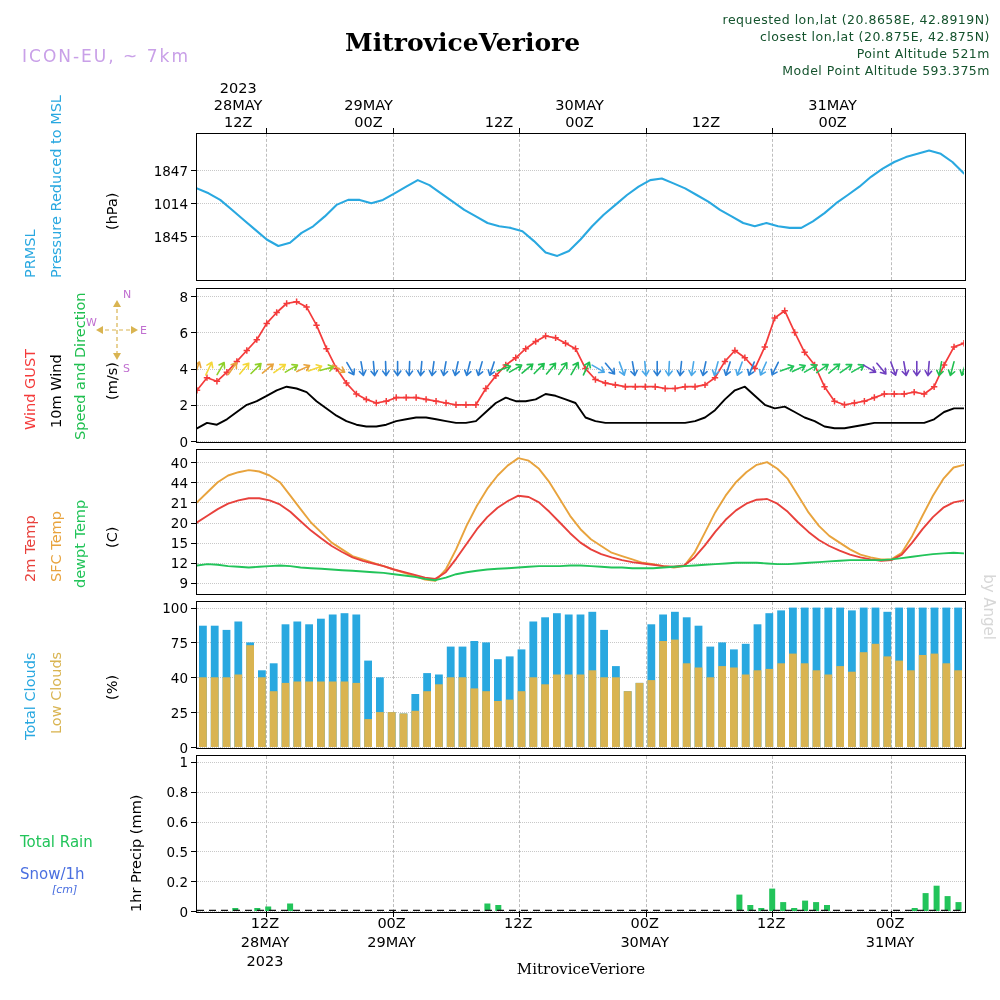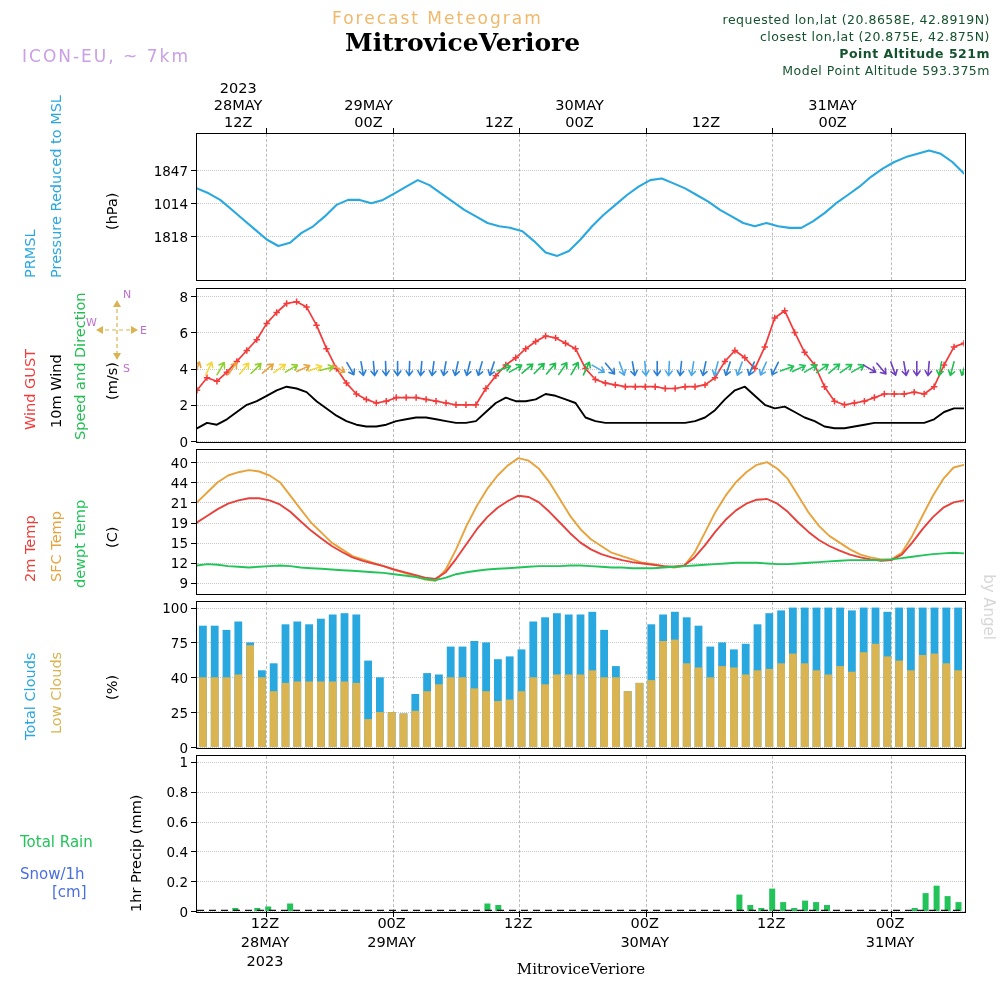--- a/index.html
+++ b/index.html
@@ -6,41 +6,40 @@
   body{width:1000px;height:1000px;background:#ffffff;font-family:"DejaVu Sans",sans-serif;position:relative;overflow:hidden;}
   .root{position:absolute;left:0;top:0;width:1000px;height:1000px;}
   .abs{position:absolute;}
   
   #hdr-forecast{left:332px;top:8px;font-size:17px;letter-spacing:2px;color:#f0b86a;}
   #hdr-title{left:345px;top:28px;font-size:25px;font-weight:bold;font-family:"DejaVu Serif",serif;color:#000;}
   #hdr-model{left:22px;top:46px;font-size:17px;letter-spacing:2px;color:#c9a0e8;}
   .hdr-right{right:10px;font-size:12.5px;color:#14532d;text-align:center;letter-spacing:.5px;}
   #hdr-req{top:12px;}
   #hdr-clo{top:29px;}
-  #hdr-alt{top:46px;font-weight:bold;}
+  #hdr-alt{top:46px;}
   #hdr-malt{top:63px;}
   
   .panel{position:absolute;left:196px;border:1.6px solid #000;background:#fff;box-sizing:border-box;}
   .gridv{position:absolute;top:0;bottom:0;width:0;border-left:1px dashed #bdbdbd;}
   .gridh{position:absolute;left:0;right:0;height:0;border-top:1px dotted #c8c8c8;}
   .ytick{position:absolute;right:0;transform:translate(-4px,-50%);font-size:13.5px;color:#000;text-align:right;white-space:nowrap;}
   .yaxis{position:absolute;width:52px;}
   .tickmark{position:absolute;left:-6px;width:6px;height:0;border-top:1.4px solid #000;}
   .xlabel{position:absolute;font-size:14.5px;color:#000;transform:translateX(-50%);white-space:nowrap;}
   .rot{transform-origin:left top;white-space:nowrap;position:absolute;}
   .axlab{font-size:14.5px;}
   .watermark{position:absolute;right:2px;top:640px;color:#d7d7d7;font-size:15px;transform:rotate(90deg);transform-origin:right top;}
   svg{display:block;}
 </style>
 </head>
 <body>
 
 <div class="root">
 
-  <div class="abs" id="hdr-forecast">Forecast Meteogram</div>
   <div class="abs" id="hdr-title">MitroviceVeriore</div>
   <div class="abs" id="hdr-model">ICON-EU, ~ 7km</div>
   <div class="abs hdr-right" id="hdr-req">requested lon,lat (20.8658E, 42.8919N)</div>
   <div class="abs hdr-right" id="hdr-clo">closest lon,lat (20.875E, 42.875N)</div>
   <div class="abs hdr-right" id="hdr-alt">Point Altitude 521m</div>
   <div class="abs hdr-right" id="hdr-malt">Model Point Altitude 593.375m</div>
   <div class="watermark">by Angel</div>
 
   <div class="abs" id="top-axis" style="left:196px;top:80px;width:770px;height:46px;">
       <div class="xlabel" style="left: 42.185px; top: 0px;">2023</div>
@@ -598,51 +597,51 @@
       </svg>
       <div style="position: absolute; left: 69.03px; width: 0px; height: 6px; border-left: 1.4px solid rgb(0, 0, 0); top: 155px;"></div>
       <div style="position: absolute; left: 195.585px; width: 0px; height: 6px; border-left: 1.4px solid rgb(0, 0, 0); top: 155px;"></div>
       <div style="position: absolute; left: 322.14px; width: 0px; height: 6px; border-left: 1.4px solid rgb(0, 0, 0); top: 155px;"></div>
       <div style="position: absolute; left: 448.695px; width: 0px; height: 6px; border-left: 1.4px solid rgb(0, 0, 0); top: 155px;"></div>
       <div style="position: absolute; left: 575.25px; width: 0px; height: 6px; border-left: 1.4px solid rgb(0, 0, 0); top: 155px;"></div>
       <div style="position: absolute; left: 694.135px; width: 0px; height: 6px; border-left: 1.4px solid rgb(0, 0, 0); top: 155px;"></div>
     </div>
 
   <div class="yaxis" id="yt-prmsl" style="left:140px;top:133px;height:148px;">
-      <div class="ytick" style="top: 103.659px;">1818</div>
+      <div class="ytick" style="top: 103.659px;">1845</div>
       <div class="ytick" style="top: 70.7045px;">1014</div>
       <div class="ytick" style="top: 37.75px;">1847</div>
     </div>
   <div class="yaxis" id="yt-wind" style="left:140px;top:288px;height:155px;">
       <div class="ytick" style="top: 153.5px;">0</div>
       <div class="ytick" style="top: 117.31px;">2</div>
       <div class="ytick" style="top: 81.119px;">4</div>
       <div class="ytick" style="top: 44.9286px;">6</div>
       <div class="ytick" style="top: 8.7381px;">8</div>
     </div>
   <div class="yaxis" id="yt-temp" style="left:140px;top:449px;height:146px;">
       <div class="ytick" style="top: 134.43px;">9</div>
       <div class="ytick" style="top: 114.289px;">12</div>
       <div class="ytick" style="top: 94.1479px;">15</div>
-      <div class="ytick" style="top: 74.007px;">19</div>
+      <div class="ytick" style="top: 74.007px;">20</div>
       <div class="ytick" style="top: 53.8662px;">21</div>
       <div class="ytick" style="top: 33.7254px;">44</div>
       <div class="ytick" style="top: 13.5845px;">40</div>
     </div>
   <div class="yaxis" id="yt-clouds" style="left:140px;top:601px;height:148px;">
       <div class="ytick" style="top: 146.5px;">0</div>
       <div class="ytick" style="top: 111.644px;">25</div>
       <div class="ytick" style="top: 76.7885px;">40</div>
       <div class="ytick" style="top: 41.9327px;">75</div>
       <div class="ytick" style="top: 7.07692px;">100</div>
     </div>
   <div class="yaxis" id="yt-precip" style="left:140px;top:755px;height:158px;">
       <div class="ytick" style="top: 156.5px;">0</div>
       <div class="ytick" style="top: 126.692px;">0.2</div>
-      <div class="ytick" style="top: 96.8846px;">0.4</div>
+      <div class="ytick" style="top: 96.8846px;">0.5</div>
       <div class="ytick" style="top: 67.0769px;">0.6</div>
       <div class="ytick" style="top: 37.2692px;">0.8</div>
       <div class="ytick" style="top: 7.46154px;">1</div>
     </div>
 
   <div id="rotlabels">
       <div class="rot axlab" style="left: 22px; top: 278px; transform: rotate(-90deg); color: rgb(41, 168, 224); font-size: 14.5px;">PRMSL</div>
       <div class="rot axlab" style="left: 48px; top: 278px; transform: rotate(-90deg); color: rgb(41, 168, 224); font-size: 14.5px;">Pressure Reduced to MSL</div>
       <div class="rot axlab" style="left: 104px; top: 230px; transform: rotate(-90deg); color: rgb(0, 0, 0); font-size: 14.5px;">(hPa)</div>
       <div class="rot axlab" style="left: 22px; top: 430px; transform: rotate(-90deg); color: rgb(244, 59, 59); font-size: 14.5px;">Wind GUST</div>
@@ -683,14 +682,14 @@
       <div class="xlabel" style="left: 448.695px; top: 0px;">00Z</div>
       <div class="xlabel" style="left: 448.695px; top: 19px;">30MAY</div>
       <div class="xlabel" style="left: 575.25px; top: 0px;">12Z</div>
       <div class="xlabel" style="left: 694.135px; top: 0px;">00Z</div>
       <div class="xlabel" style="left: 694.135px; top: 19px;">31MAY</div>
     </div>
   <div class="abs" id="xlabel" style="left:196px;top:960px;width:770px;text-align:center;font-size:15px;font-family:'DejaVu Serif',serif;color:#000;">MitroviceVeriore</div>
 
 <div class="abs" style="position: absolute; left: 20px; top: 833px; color: rgb(34, 196, 90); font-size: 15px; white-space: nowrap;">Total  Rain</div>
     <div class="abs" style="position: absolute; left: 20px; top: 865px; color: rgb(74, 111, 224); font-size: 15px; white-space: nowrap;">Snow/1h</div>
-    <div class="abs" style="position: absolute; left: 52px; top: 883px; color: rgb(74, 111, 224); font-size: 15px; white-space: nowrap;">[cm]</div>
+    <div class="abs" style="position: absolute; left: 52px; top: 883px; color: rgb(74, 111, 224); font-size: 11px; white-space: nowrap; font-style: italic;">[cm]</div>
   </div>
 
 </body></html>

